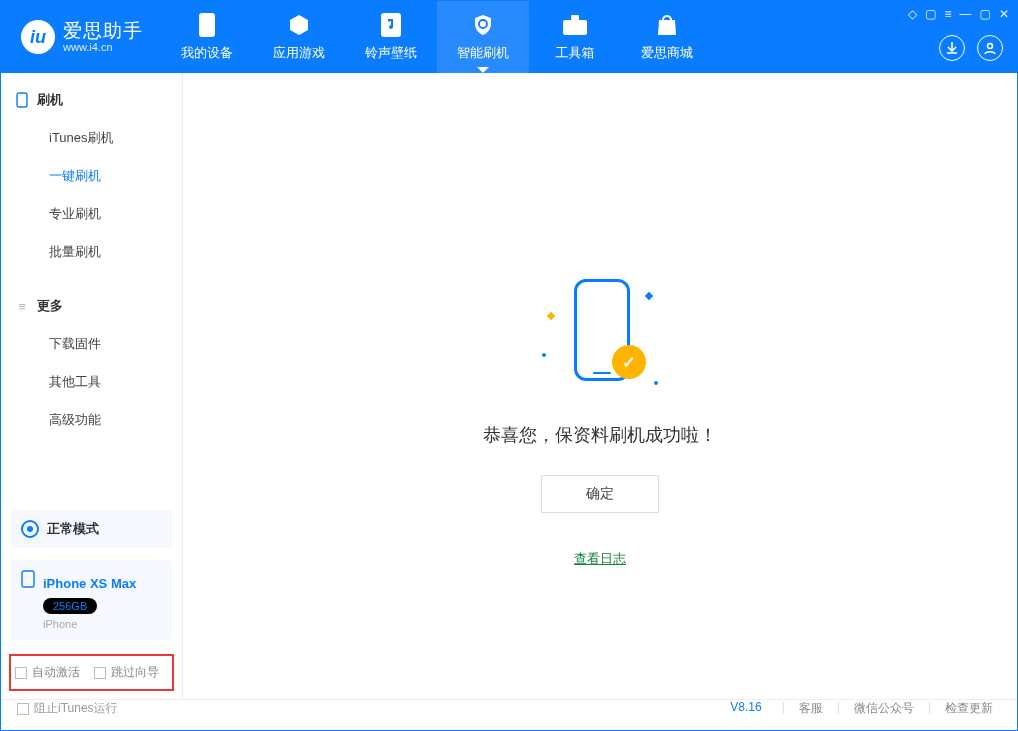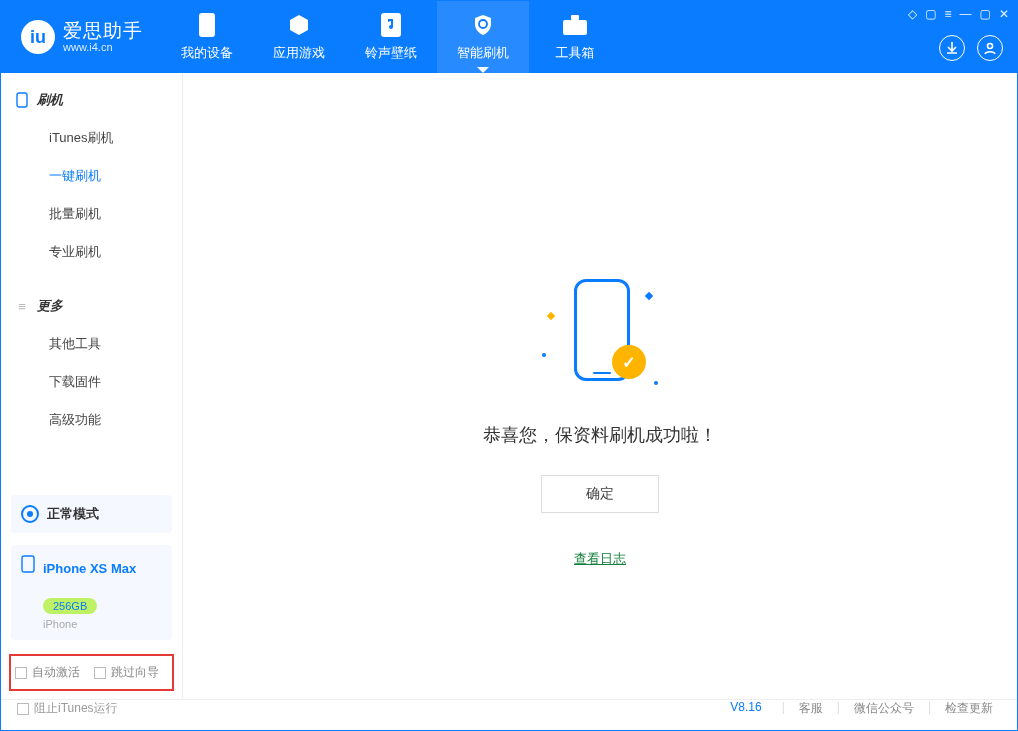--- a/index.html
+++ b/index.html
@@ -1,49 +1,49 @@
 <!DOCTYPE html>
 <html><head>
 <meta charset="utf-8">
 <style>
 * { margin: 0; padding: 0; box-sizing: border-box; font-family: "Microsoft YaHei", Arial, sans-serif; }
 body { background: #fff; width: 1018px; height: 731px; overflow: hidden; border: 1px solid #0a7cff; display: flex; flex-direction: column; }
 
 
 .header { height: 72px; background: linear-gradient(180deg, #0a7cff 0%, #0a7cff 100%); display: flex; align-items: center; color: #fff; position: relative; }
 .logo-block { display: flex; align-items: center; padding: 0 18px 0 20px; gap: 8px; }
-.logo-circle { width: 34px; height: 34px; border-radius: 50%; background: #fff; color: #0a7cff; display: flex; align-items: center; justify-content: center; font-weight: 700; font-size: 18px; }
+.logo-circle { width: 34px; height: 34px; border-radius: 50%; background: #fff; color: #0a7cff; display: flex; align-items: center; justify-content: center; font-weight: 700; font-size: 18px; font-style: italic; }
 .logo-text { line-height: 1.1; }
 .logo-title { font-size: 19px; font-weight: 500; letter-spacing: 1px; }
 .logo-sub { font-size: 11px; opacity: 0.85; }
 .nav { display: flex; height: 100%; }
 .nav-item { width: 92px; height: 100%; display: flex; flex-direction: column; align-items: center; justify-content: center; gap: 6px; font-size: 13px; cursor: pointer; position: relative; }
 .nav-item.active { background: rgba(255,255,255,0.12); }
 .nav-item.active::after { content: ""; position: absolute; bottom: -6px; left: 50%; transform: translateX(-50%); border: 6px solid transparent; border-top-color: rgba(255,255,255,0.95); }
 .nav-icon { width: 26px; height: 26px; display: flex; align-items: center; justify-content: center; }
 .nav-icon svg { fill: #fff; }
 .header-small-icons { position: absolute; right: 8px; top: 6px; display: flex; gap: 8px; font-size: 12px; opacity: 0.9; }
 .header-big-icons { position: absolute; right: 14px; bottom: 12px; display: flex; gap: 12px; }
 .circ-btn { width: 26px; height: 26px; border-radius: 50%; border: 1.6px solid #fff; display: flex; align-items: center; justify-content: center; cursor: pointer; }
 
 
 .body { flex: 1; display: flex; min-height: 0; }
 .sidebar { width: 182px; border-right: 1px solid #eee; display: flex; flex-direction: column; font-size: 13px; color: #444; }
 .side-section { padding: 8px 0; }
-.side-group { display: flex; align-items: center; gap: 8px; padding: 10px 14px; font-weight: 600; color: #333; font-style: italic; }
+.side-group { display: flex; align-items: center; gap: 8px; padding: 10px 14px; font-weight: 600; color: #333; }
 .side-group .sicon { width: 14px; height: 14px; display: flex; align-items: center; justify-content: center; color: #0a7cff; }
 .side-item { padding: 10px 14px 10px 48px; cursor: pointer; }
 .side-item.active { color: #0a7cff; }
 .side-spacer { flex: 1; }
 .mode-card, .device-card { margin: 6px 10px; background: #f5f9ff; border-radius: 4px; padding: 10px 10px; }
 .mode-card { display: flex; align-items: center; gap: 8px; font-weight: 600; color: #333; }
 .mode-dot { width: 18px; height: 18px; border-radius: 50%; border: 2px solid #0a7cff; display: flex; align-items: center; justify-content: center; }
 .mode-dot::after { content: ""; width: 6px; height: 6px; border-radius: 50%; background: #0a7cff; }
 .device-card .dev-row { display: flex; align-items: flex-end; gap: 8px; font-weight: 600; color: #0a7cff; }
-.dev-badge { margin-top: 22px; margin-left: 22px; display: inline-block; font-size: 11px; color: #0a7cff; background: #bef264; border-radius: 10px; padding: 2px 10px; }
+.dev-badge { margin-top: 7px; margin-left: 22px; display: inline-block; font-size: 11px; color: #0a7cff; background: #000000; border-radius: 10px; padding: 2px 10px; }
 .dev-sub { margin-left: 22px; font-size: 11px; color: #aaa; margin-top: 4px; }
 .red-box { margin: 8px; border: 2px solid #e53935; padding: 8px 4px; display: flex; gap: 14px; align-items: center; font-size: 12px; color: #888; text-align: right; }
 .chk { display: flex; align-items: center; gap: 5px; cursor: pointer; }
 .chk-box { width: 12px; height: 12px; border: 1px solid #bbb; }
 
 
 .main { flex: 1; display: flex; flex-direction: column; align-items: center; justify-content: flex-start; padding-top: 200px; }
 .illus { width: 120px; height: 120px; position: relative; margin-bottom: 30px; }
 .phone { position: absolute; left: 34px; top: 6px; width: 56px; height: 102px; border: 3px solid #0a7cff; border-radius: 12px; }
 .phone::after { content: ""; position: absolute; bottom: 4px; left: 50%; transform: translateX(-50%); width: 18px; height: 2px; background: #0a7cff; border-radius: 2px; }
@@ -113,20 +113,29 @@
     </div>
     <div class="nav-item">
       <span class="nav-icon">
           <svg width="24" height="20" viewBox="0 0 24 20">
             <rect y="5" width="24" height="15" rx="2" fill="#fff"></rect>
             <rect x="8" width="8" height="5" rx="1" fill="#fff"></rect>
           </svg>
         </span>
       <span>工具箱</span>
     </div>
+    <div class="nav-item">
+      <span class="nav-icon">
+          <svg width="22" height="24" viewBox="0 0 22 24">
+            <path d="M3 7h16l1 15H2z" fill="#fff"></path>
+            <path d="M7 7a4 4 0 018 0" fill="none" stroke="#fff" stroke-width="2"></path>
+          </svg>
+        </span>
+      <span>爱思商城</span>
+    </div>
   </div>
   <div class="header-small-icons">
     <span style="cursor:pointer">◇</span>
     <span style="cursor:pointer">▢</span>
     <span style="cursor:pointer">≡</span>
     <span style="cursor:pointer">—</span>
     <span style="cursor:pointer">▢</span>
     <span style="cursor:pointer">✕</span>
   </div>
   <div class="header-big-icons">
@@ -151,30 +160,30 @@
       <div class="side-group">
         <span class="sicon">
             <svg width="12" height="16" viewBox="0 0 12 16">
               <rect x="1" y="1" width="10" height="14" rx="2" fill="none" stroke="#0a7cff" stroke-width="1.4"></rect>
             </svg>
           </span>
         <span>刷机</span>
       </div>
       <div class="side-item">iTunes刷机</div>
       <div class="side-item active">一键刷机</div>
+      <div class="side-item">专业刷机</div>
       <div class="side-item">批量刷机</div>
-      <div class="side-item">专业刷机</div>
     </div>
     <div class="side-section">
       <div class="side-group">
         <span class="sicon" style="color:#bbb">≡</span>
         <span>更多</span>
       </div>
+      <div class="side-item">下载固件</div>
       <div class="side-item">其他工具</div>
-      <div class="side-item">下载固件</div>
       <div class="side-item">高级功能</div>
     </div>
     <div class="side-spacer"></div>
     <div class="mode-card">
       <span class="mode-dot"></span>
       <span>正常模式</span>
     </div>
     <div class="device-card">
       <div class="dev-row">
         <span><svg width="14" height="18" viewBox="0 0 14 18">

